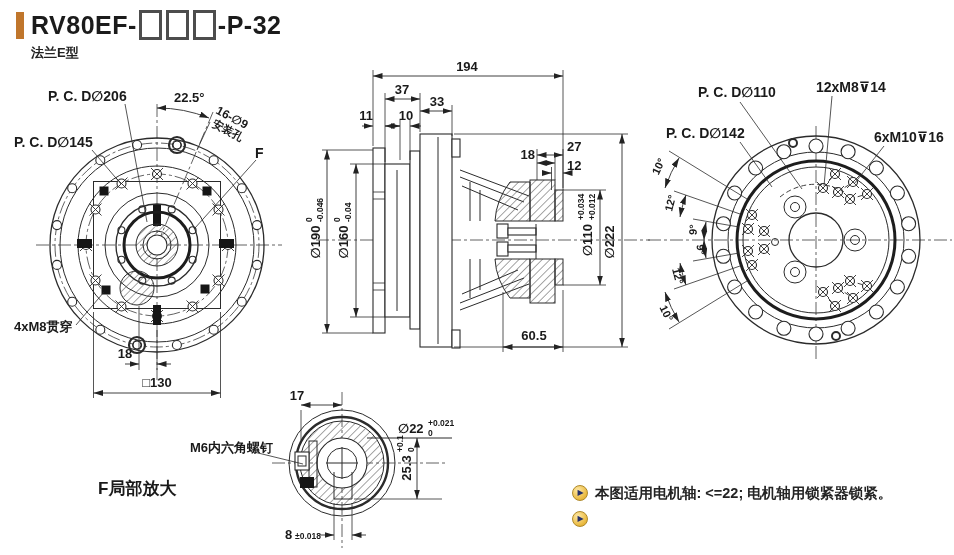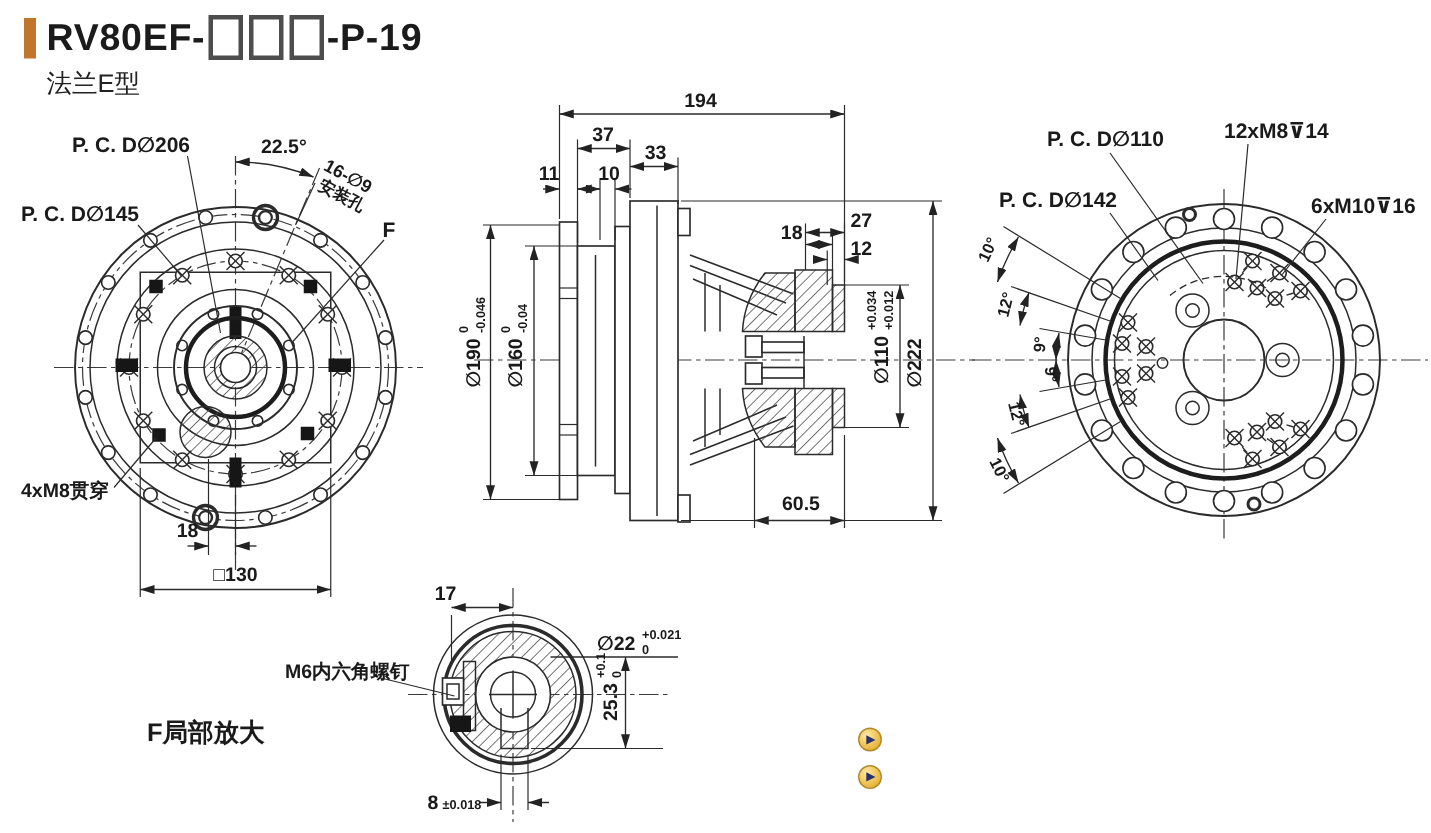--- a/index.html
+++ b/index.html
@@ -3,21 +3,21 @@
 <meta charset="utf-8">
 <style>
   html,body{margin:0;padding:0;background:#fff;}
   #stage{position:relative;width:954px;height:555px;background:#fff;overflow:hidden;
          font-family:"Liberation Sans","DejaVu Sans",sans-serif;}
   
   #hdr{position:absolute;left:16px;top:10px;display:flex;align-items:center;}
   #hdr .bar{width:8px;height:27px;margin-right:7px;}
   #hdr .ttl{font-size:25px;font-weight:bold;color:#1b1b1b;letter-spacing:0.5px;display:flex;align-items:center;}
   #hdr .box{display:inline-block;width:17px;height:24px;border:3px solid #4d4d4d;margin:0 2px;background:#fff;}
-  #sub{position:absolute;left:31px;top:44px;font-size:17px;font-weight:normal;color:#222;}
+  #sub{position:absolute;left:31px;top:44px;font-size:13px;font-weight:bold;color:#222;}
   
   #notes{position:absolute;left:572px;top:484px;width:378px;}
   .note-row{display:flex;align-items:flex-start;margin-bottom:8px;}
   .bullet{flex:0 0 14px;width:14px;height:14px;border-radius:50%;
           background:radial-gradient(circle at 35% 30%, #ffe9a6, #e9b83d 70%, #c99a2c);
           border:1px solid #b08a2a;display:flex;align-items:center;justify-content:center;
           margin-right:7px;margin-top:1px;}
   .bullet span{font-size:8px;line-height:8px;color:#273069;transform:translateX(0.5px);}
   .note-text{font-size:14.5px;font-weight:600;color:#242424;line-height:1.25;}
   
@@ -482,30 +482,31 @@
     </g>
   </svg>
 
   <div id="hdr">
     <div class="bar" style="background:#c0762c"></div>
     <div class="ttl">
       <span>RV80EF-</span>
       <span class="box"></span>
       <span class="box"></span>
       <span class="box"></span>
-      <span>-P-19</span>
+      <span>-P-32</span>
     </div>
   </div>
   <div id="sub">法兰E型</div>
 
   <div id="notes">
     <div class="note-row">
       <span class="bullet">
           <span>▶</span>
         </span>
+      <span class="note-text">本图适用电机轴: &lt;=22; 电机轴用锁紧器锁紧。</span>
     </div>
     <div class="note-row">
       <span class="bullet">
           <span>▶</span>
         </span>
     </div>
   </div>
 </div>
 
 </body></html>

